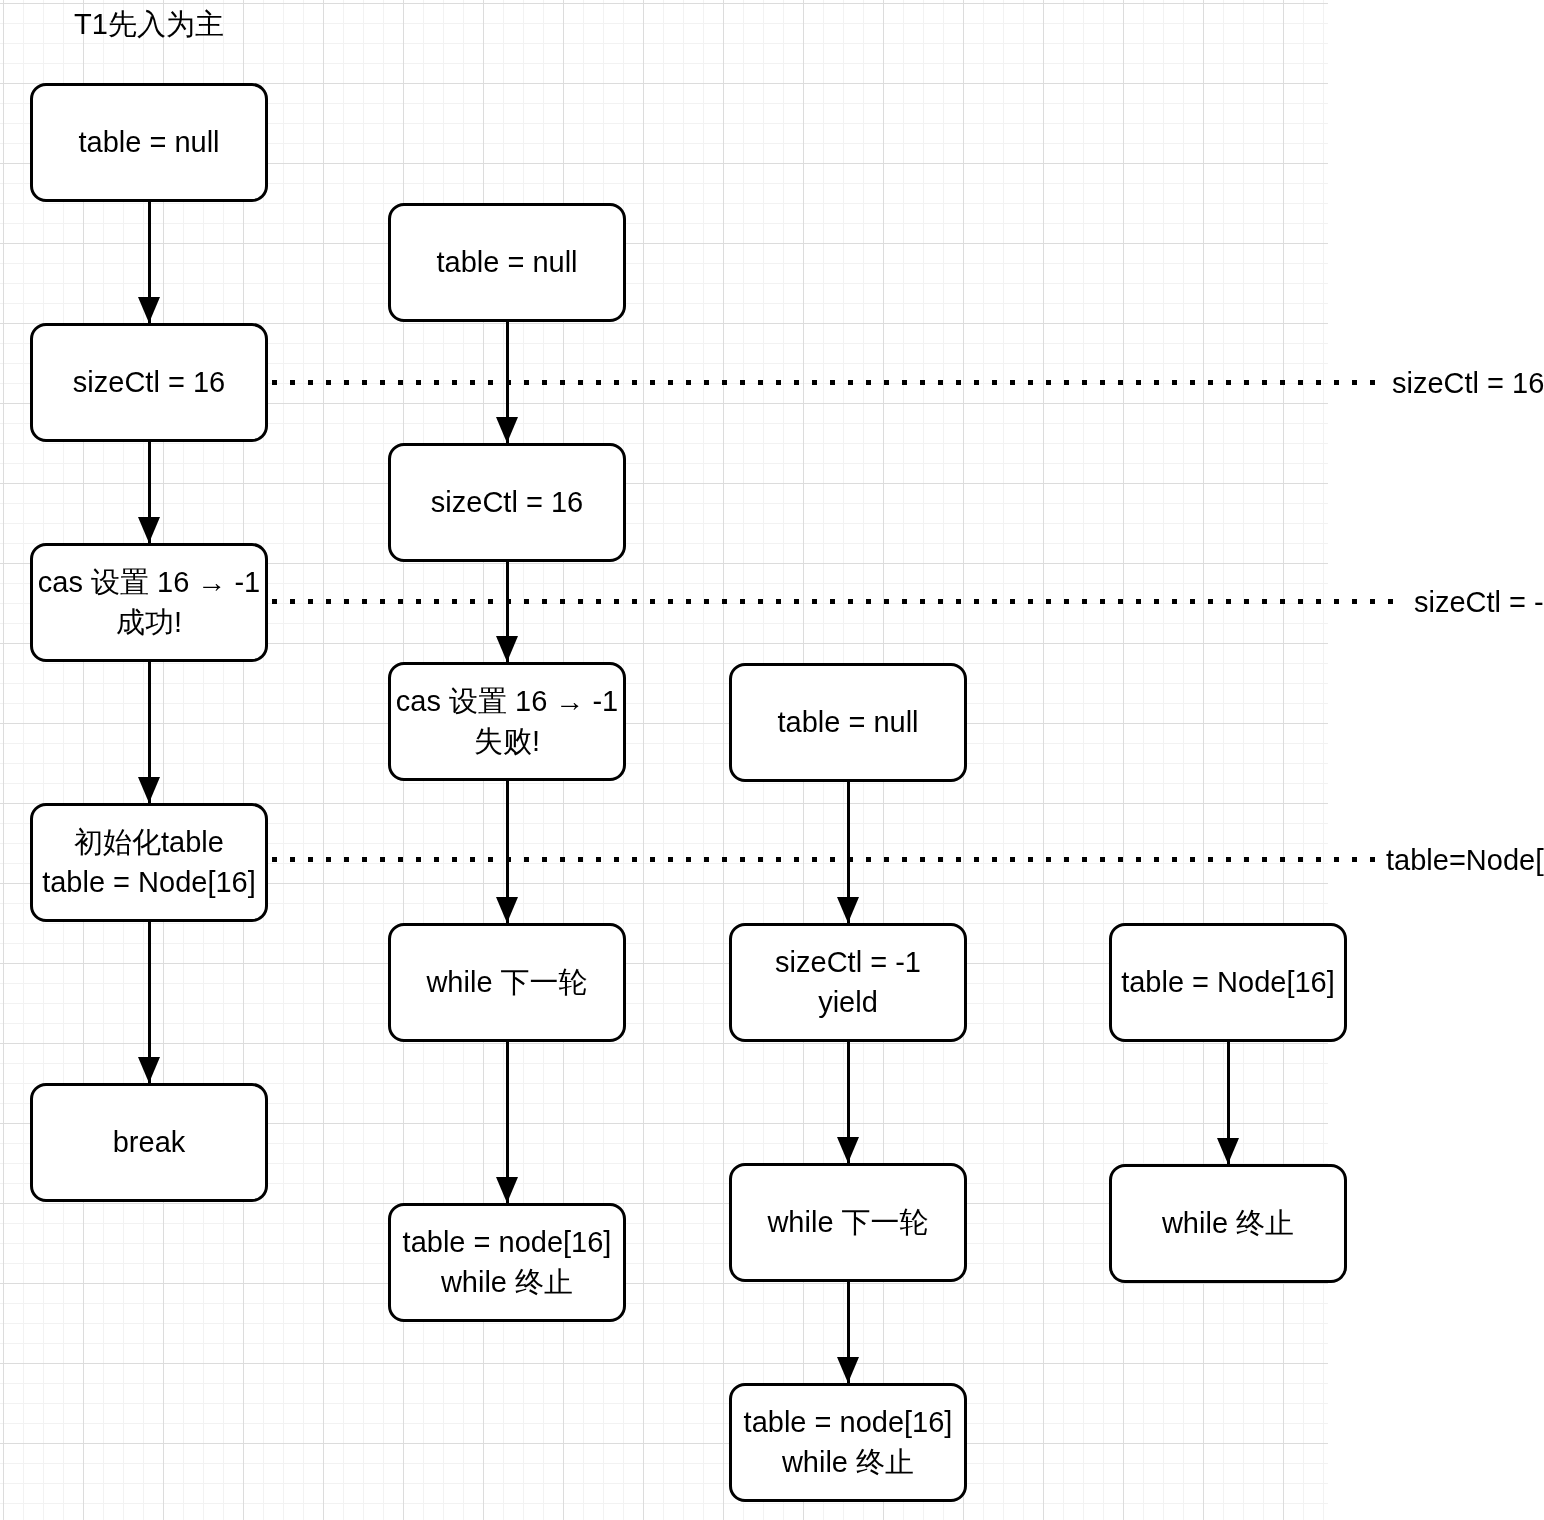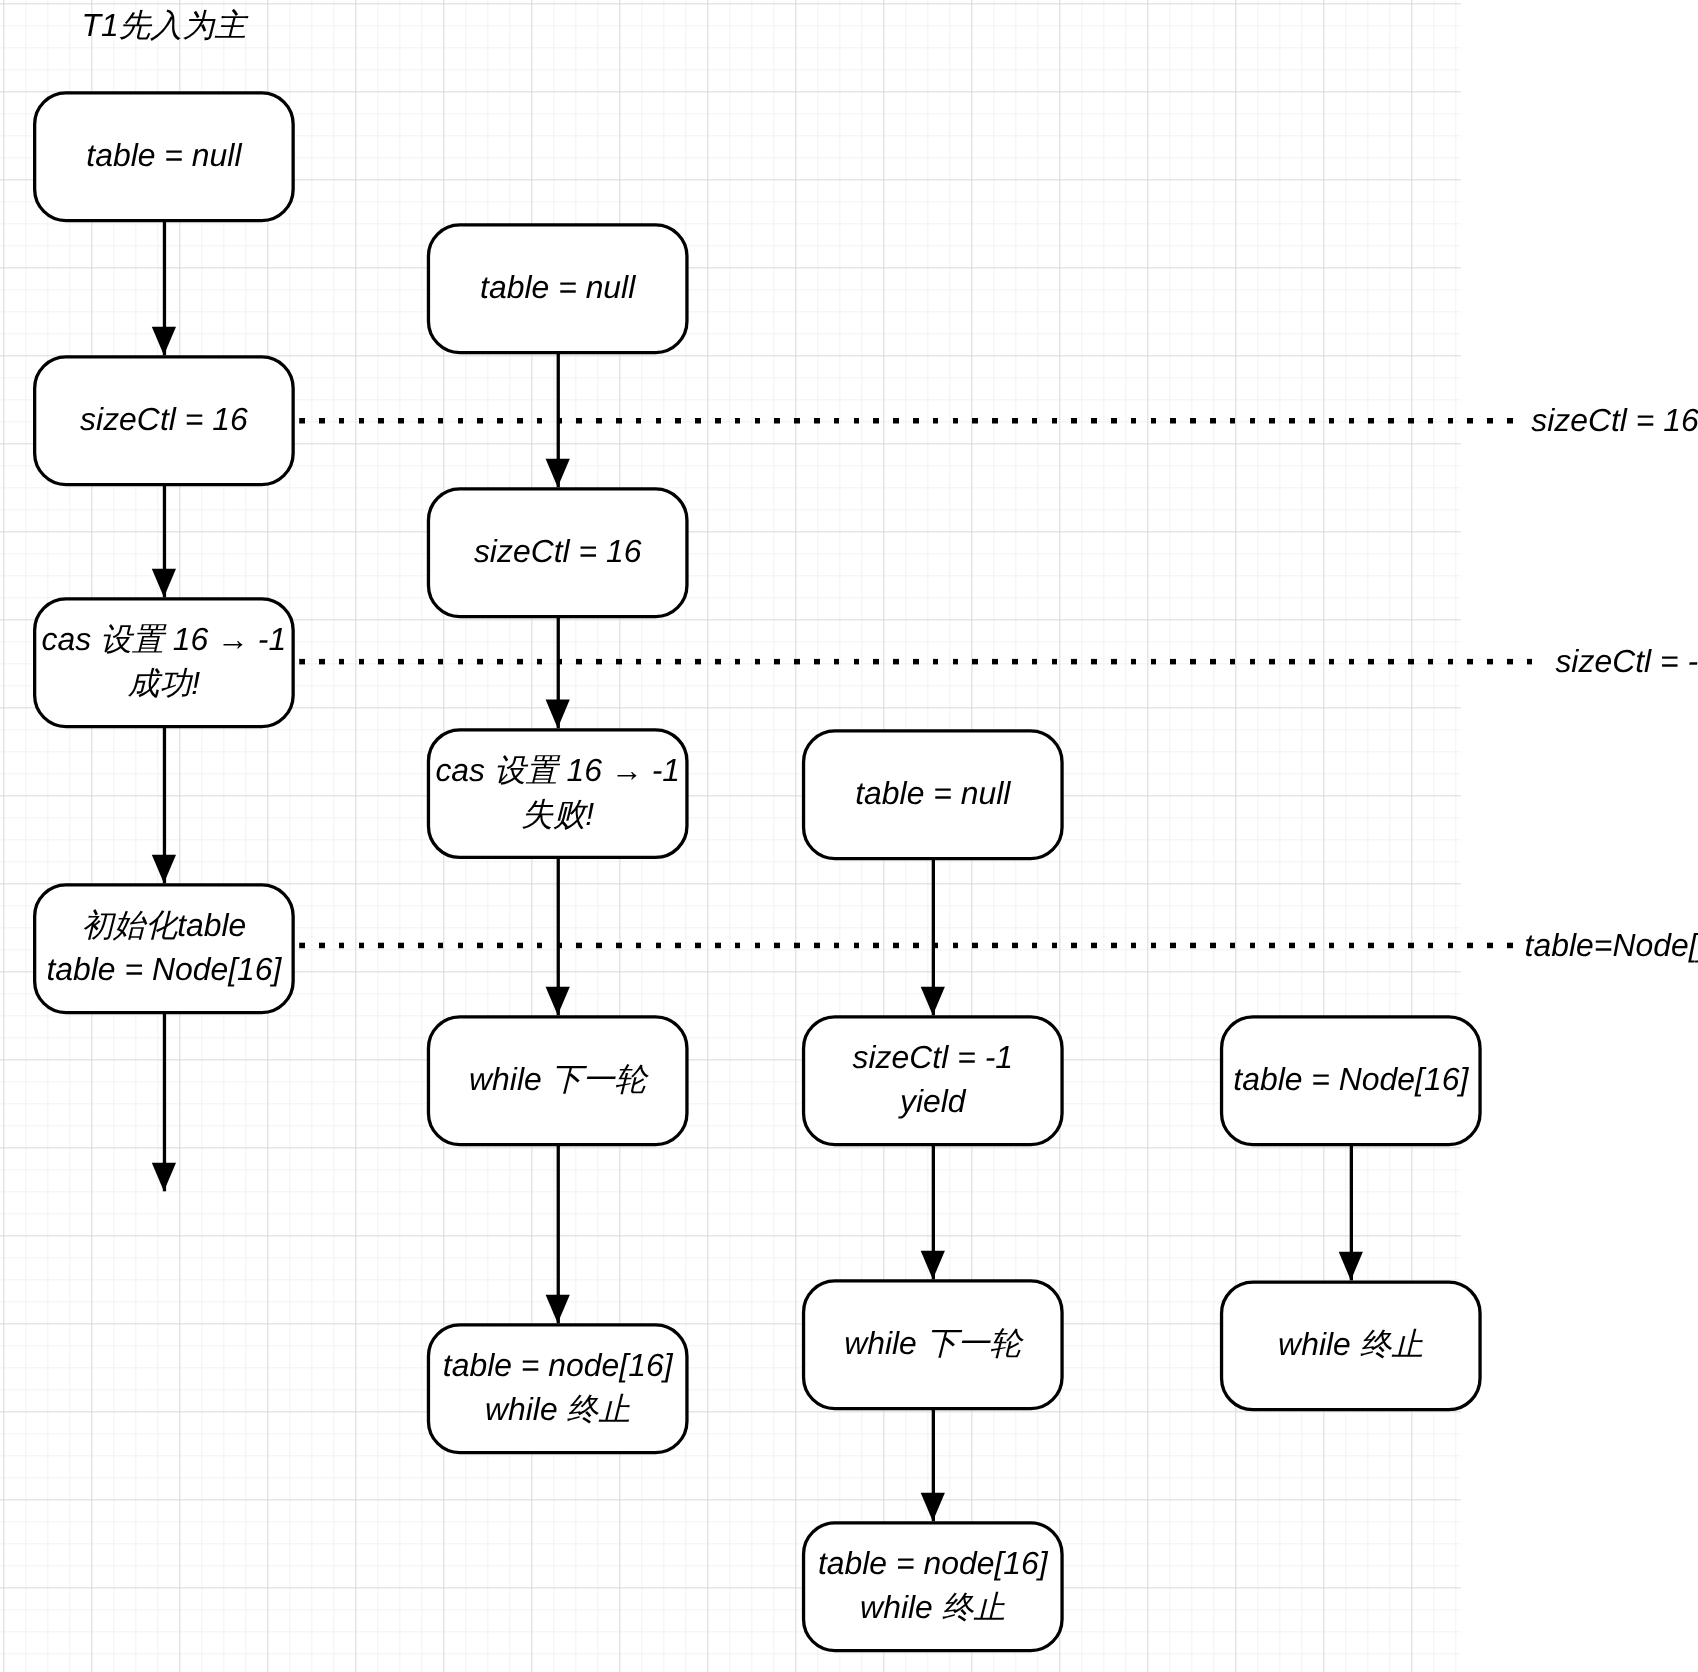--- a/index.html
+++ b/index.html
@@ -11,25 +11,24 @@
   .canvas{
     position:relative;width:1328px;height:1520px;
     background-color:#ffffff;
     background-image:
       linear-gradient(#dcdcdc 1px, transparent 1px),
       linear-gradient(90deg, #dcdcdc 1px, transparent 1px),
       linear-gradient(#f2f2f2 1px, transparent 1px),
       linear-gradient(90deg, #f2f2f2 1px, transparent 1px);
     background-size:80px 80px,80px 80px,20px 20px,20px 20px;
     background-position:3px 3px;
-    font-style:italic;
   }
   .node{
     position:absolute;width:238px;height:119px;box-sizing:border-box;
-    background:#ffffff;border:3px solid #000000;border-radius:30px;
+    background:#ffffff;border:3px solid #000000;border-radius:16px;
     display:flex;align-items:center;justify-content:center;
     text-align:center;font-size:29px;line-height:1.35;white-space:pre-line;
     z-index:3;
   }
   .thread-header{
     position:absolute;width:238px;text-align:center;
     font-size:29px;line-height:1.25;white-space:pre-line;z-index:2;
   }
   .arrow{
     position:absolute;width:3px;background:#000;z-index:2;
@@ -63,20 +62,21 @@
 
   <div class="dotline" style="left:272px;top:857px;width:1108px"></div>
   <div class="timeline-label" style="left:1386px;top:843px">table=Node[]</div>
 
   <div class="node" style="left:30px;top:83px">table = null</div>
   <div class="node" style="left:30px;top:323px">sizeCtl = 16</div>
   <div class="node" style="left:30px;top:543px">cas 设置 16 → -1
 成功!</div>
   <div class="node" style="left:30px;top:803px">初始化table
 table = Node[16]</div>
+  <div class="node" style="left:30px;top:1083px">break</div>
 
   <div class="arrow" style="left:147.5px;top:200px;height:123px"></div>
   <div class="arrow" style="left:147.5px;top:441px;height:102px"></div>
   <div class="arrow" style="left:147.5px;top:661px;height:142px"></div>
   <div class="arrow" style="left:147.5px;top:921px;height:162px"></div>
 
   <div class="node" style="left:388px;top:203px">table = null</div>
   <div class="node" style="left:388px;top:443px">sizeCtl = 16</div>
   <div class="node" style="left:388px;top:662px">cas 设置 16 → -1
 失败!</div>

